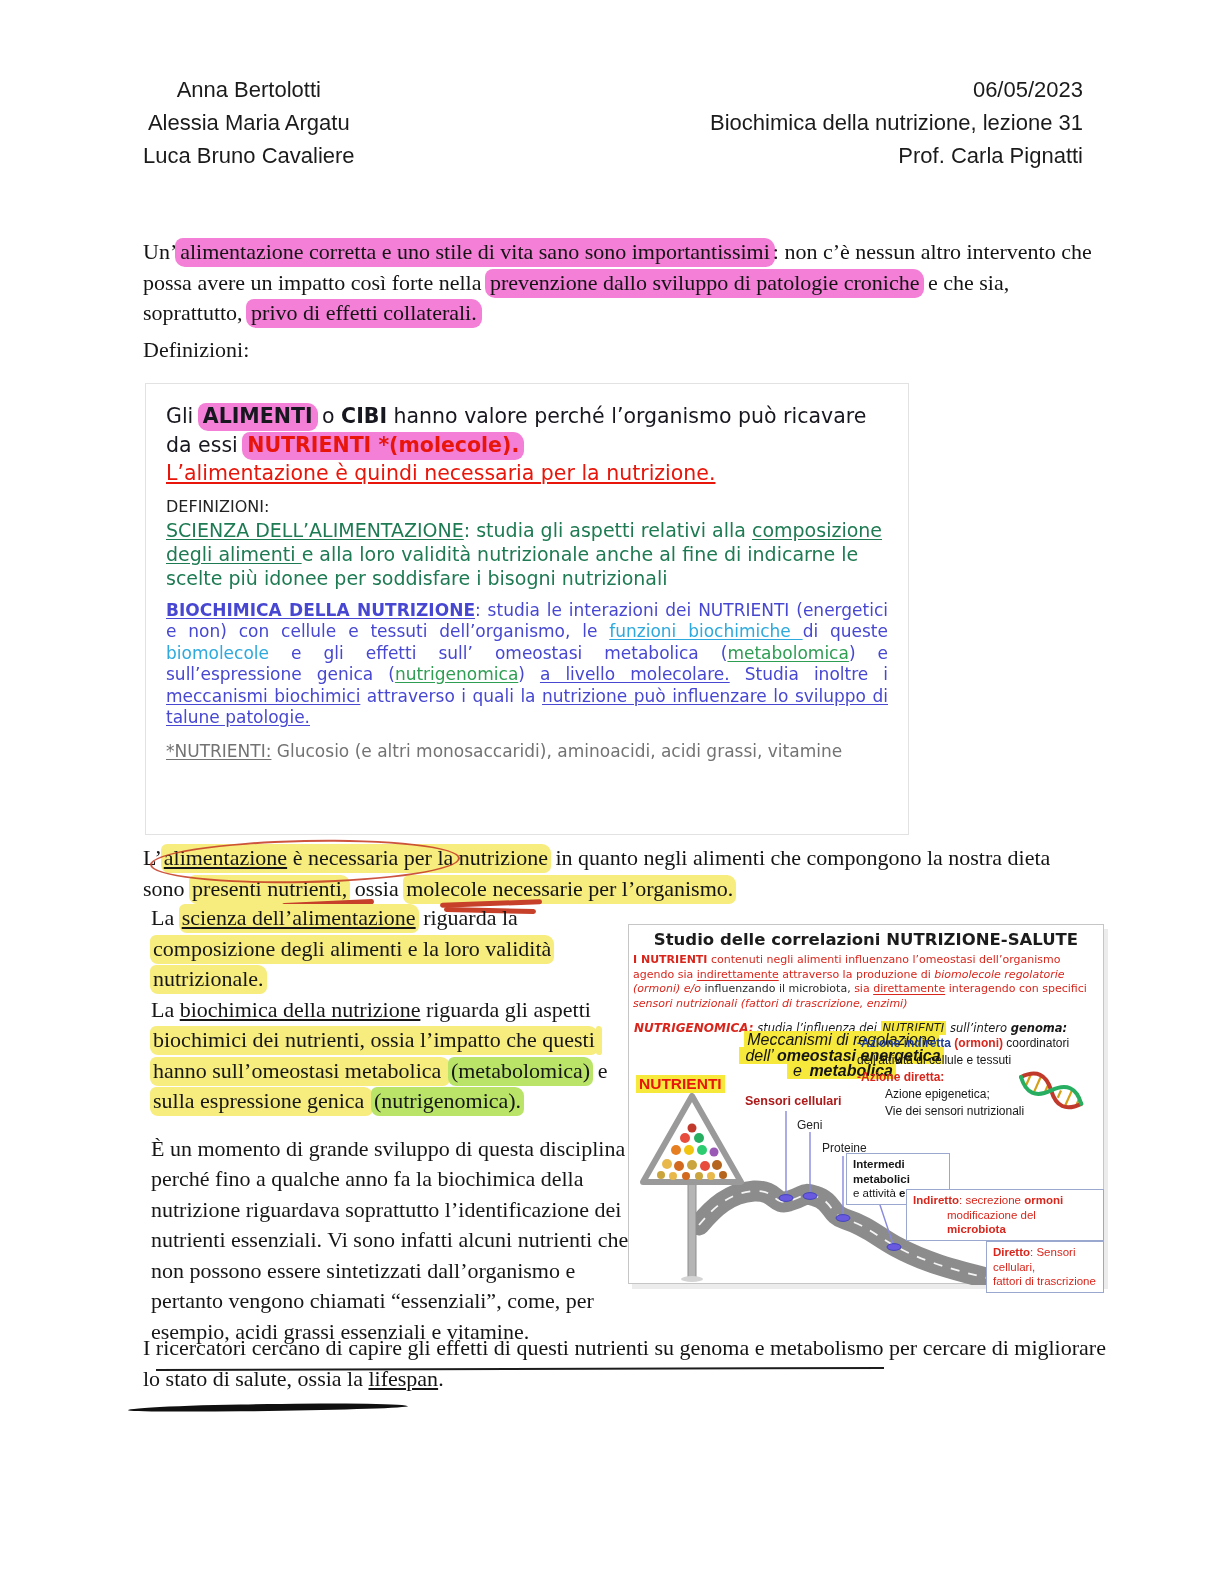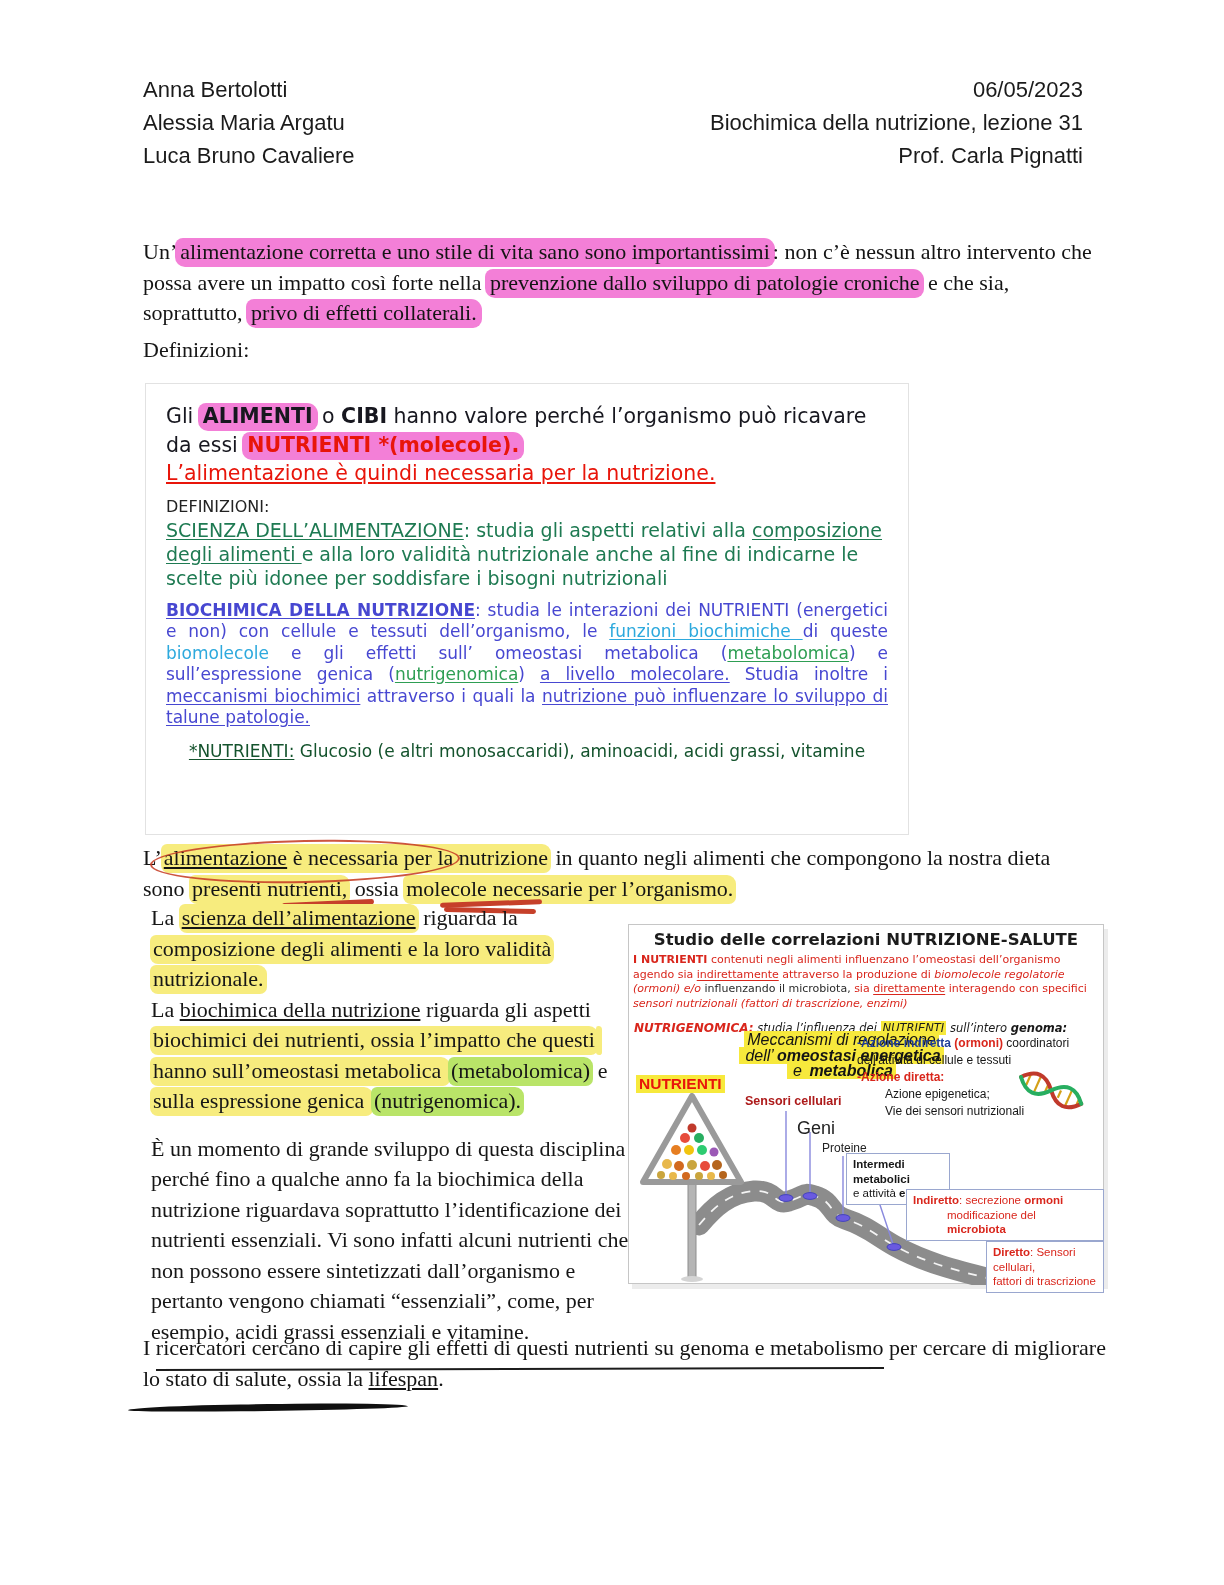--- a/index.html
+++ b/index.html
@@ -1,19 +1,19 @@
 <!DOCTYPE html>
 <html><head>
 <meta charset="utf-8">
 <style>
   html,body{margin:0;padding:0;background:#ffffff;}
   .page{position:relative;width:1224px;height:1585px;background:#fff;font-family:"Liberation Serif",serif;color:#161616;overflow:hidden;}
 
   
-  .hdr{position:absolute;top:73px;font-family:"Liberation Sans",sans-serif;font-size:22px;line-height:33px;color:#1b1b1b;}
+  .hdr{position:absolute;top:73px;font-family:"Liberation Sans",sans-serif;font-size:22px;line-height:33px;color:#1b1b1b;text-align:center;}
   .hdr-l{left:143px;}
   .hdr-r{right:141px;width:560px;text-align:right;}
 
   
   .para{position:absolute;margin:0;font-size:22px;line-height:30.5px;color:#141414;}
   .p-intro{left:143px;top:237px;width:958px;}
   .def-label{position:absolute;left:143px;top:337px;font-size:22px;}
   .p2{left:143px;top:843px;width:950px;}
   .col-left{position:absolute;left:151px;top:903px;width:482px;}
   .col-left p{margin:0;font-size:22px;line-height:30.5px;}
@@ -41,38 +41,38 @@
   .slide{position:absolute;left:145px;top:383px;width:764px;height:452px;background:#fff;border:1px solid #e2e2e2;box-sizing:border-box;overflow:hidden;font-family:"DejaVu Sans",sans-serif;}
   .slide-in{padding:18px 20px;}
   .s-top{margin:0;font-size:20.5px;line-height:28.5px;color:#17171f;}
   .s-red{color:#e8150a;}
   .s-redline{margin:0;font-size:20.5px;line-height:28.5px;color:#e8150a;}
   .s-def{margin:9px 0 0;font-size:16px;color:#222;}
   .s-green{margin:2px 0 0;font-size:19px;line-height:24px;color:#1e7a52;}
   .s-blue{margin:10px 0 0;font-size:17px;line-height:21.5px;color:#4747d1;text-align:justify;}
   .s-blue .lb{color:#2da9dd;}
   .s-blue .gr{color:#2e9e53;}
-  .s-foot{margin:10px 0 0;font-size:17px;line-height:24px;color:#14532d;text-align:center;}
+  .s-foot{margin:10px 0 0;font-size:17px;line-height:24px;color:#737373;}
 
   
   .figure{position:absolute;left:628px;top:924px;width:476px;height:360px;background:#fff;border:1px solid #c6c6c6;box-shadow:4px 5px 0 #ececec;box-sizing:border-box;font-family:"Liberation Sans",sans-serif;}
   .figure svg{position:absolute;left:0;top:0;}
   .f-title{position:absolute;left:0;right:0;top:5px;text-align:center;font-family:"DejaVu Sans",sans-serif;font-weight:700;font-size:16.5px;color:#1c1c1c;}
   .f-red{position:absolute;left:4px;top:28px;width:468px;margin:0;font-family:"DejaVu Sans",sans-serif;font-size:11px;line-height:14.5px;color:#d9261c;}
   .f-red .blk{color:#2a2a2a;}
   .f-red i{font-style:italic;}
   .f-ng{position:absolute;left:5px;top:96px;width:470px;margin:0;font-family:"DejaVu Sans",sans-serif;font-size:11.5px;color:#191919;white-space:nowrap;font-style:italic;}
   .f-ng .t{color:#d9261c;font-weight:700;font-size:12px;}
   .f-ng .yw{background:#f7e93c;padding:0 2px;}
   .f-ng b{font-weight:700;}
   .f-mec{position:absolute;left:110px;top:107px;width:205px;text-align:center;font-size:16px;line-height:15.5px;font-style:italic;color:#141414;}
   .f-mec span{background:#f7e93c;padding:0 3px;}
   .f-nutrienti{position:absolute;left:7px;top:150px;font-size:15.5px;font-weight:700;color:#e8150a;background:#f7e93c;padding:0 3px;}
   .f-sensori{position:absolute;left:116px;top:169px;font-size:12.5px;font-weight:700;color:#ad1a1a;white-space:nowrap;}
-  .f-geni{position:absolute;left:168px;top:193px;font-size:18px;color:#232323;}
+  .f-geni{position:absolute;left:168px;top:193px;font-size:12px;color:#232323;}
   .f-proteine{position:absolute;left:193px;top:216px;font-size:12px;color:#232323;}
   .f-az{position:absolute;left:228px;top:110px;width:248px;font-size:12px;line-height:17px;color:#161616;}
   .f-az div{white-space:nowrap;}
   .f-az .bl{color:#1f3d99;font-weight:700;}
   .f-az .rd{color:#d9261c;font-weight:700;}
   .f-az .ind{padding-left:28px;}
   .f-box{position:absolute;background:#fff;border:1px solid #9aa7cf;box-sizing:border-box;font-size:11.5px;line-height:14.5px;padding:3px 6px;}
   .f-intermedi{left:217px;top:228px;width:104px;color:#161616;}
   .f-indiretto{left:277px;top:264px;width:198px;color:#d9261c;}
   .f-indiretto .l2{padding-left:34px;}

